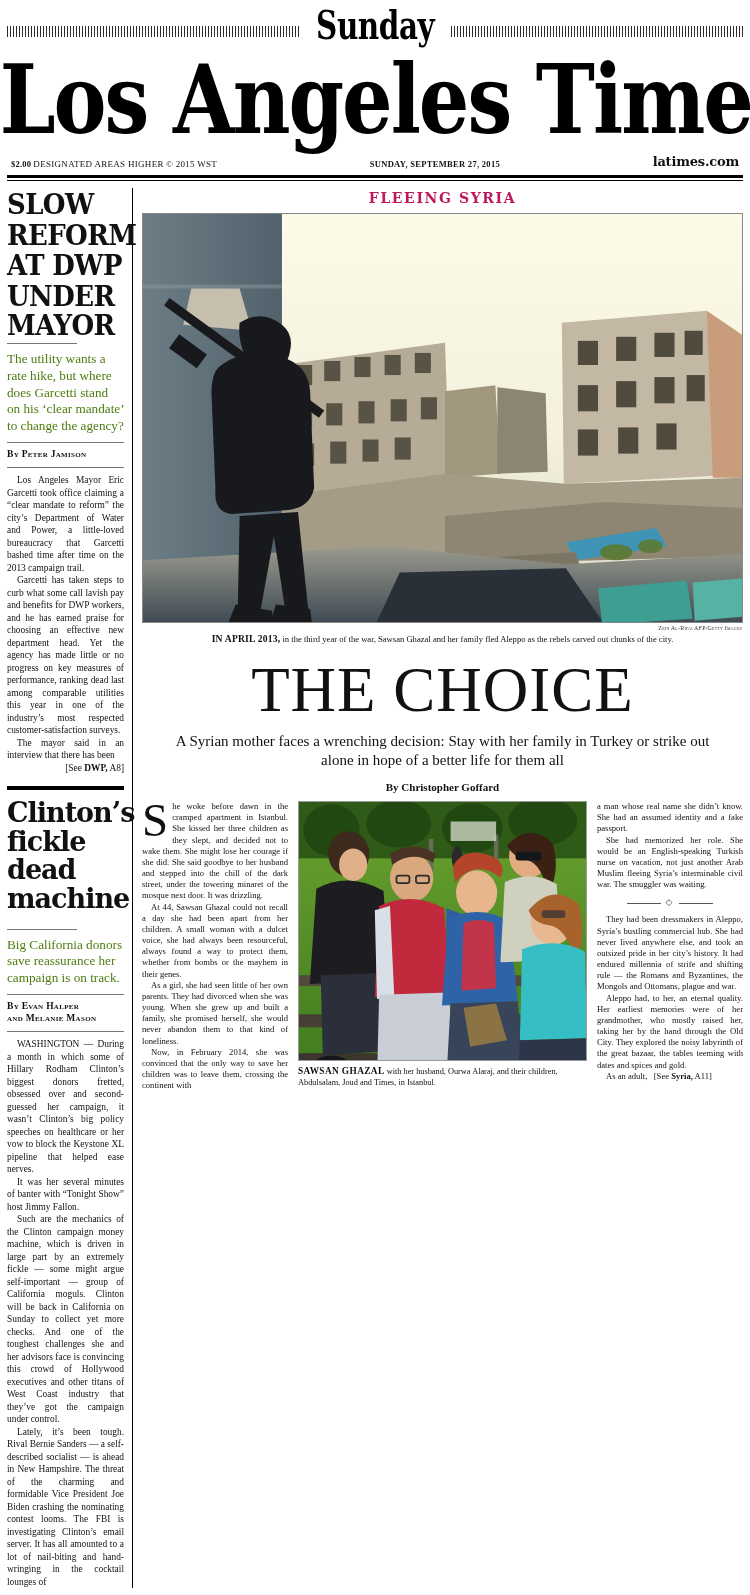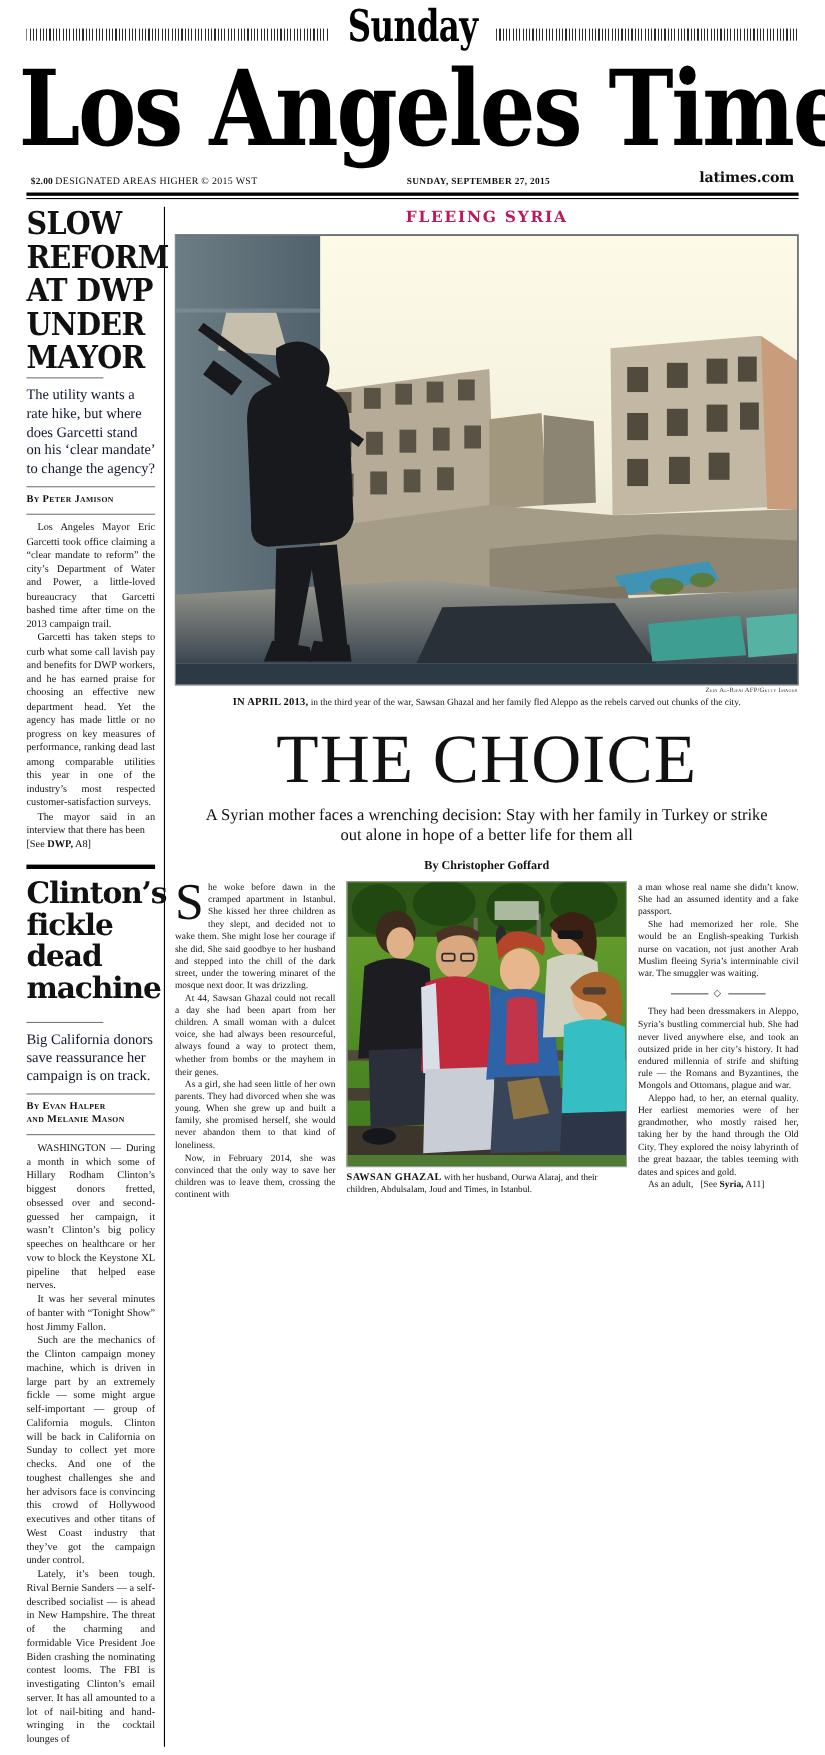--- a/index.html
+++ b/index.html
@@ -6,21 +6,21 @@
   * { box-sizing: border-box; }
   html, body { margin:0; padding:0; }
   body {
     width:750px; height:1595px;
     background:#ffffff;
     font-family:"Liberation Serif", serif;
     color:#111;
     overflow:hidden;
     position:relative;
   }
-  .page { width:750px; height:1595px; position:relative; padding:0 24px; background:#fff; }
+  .page { width:750px; height:1595px; position:relative; padding:0 7px; background:#fff; }
 
   
   .masthead { padding-top:6px; }
   .sunday-row { display:flex; align-items:center; justify-content:center; gap:6px; height:46px; }
   .dash-rule {
     flex:1 1 auto; height:11px;
     background:repeating-linear-gradient(to right,#2b2b2b 0px,#2b2b2b 1px,transparent 1px,transparent 3px);
     margin-top:4px;
   }
   .sunday-word {
@@ -75,21 +75,21 @@
     line-height:1.06;
     letter-spacing:-0.6px;
     margin:2px 0 0 0;
     transform:scaleY(1.1);
     transform-origin:left top;
   }
   .rule-short { border:0; border-top:1px solid #777; width:60%; margin:16px 0 7px 0; }
   .rule-full  { border:0; border-top:1px solid #777; margin:7px 0 6px 0; }
   .deck {
     font-family:"Liberation Serif", serif;
-    font-size:13.2px; line-height:1.26; color:#0f172a;
+    font-size:13.2px; line-height:1.26; color:#4d7c0f;
   }
   .byline {
     font-variant:small-caps; font-weight:bold; font-size:9.5px;
     letter-spacing:.3px; margin:6px 0 3px 0; line-height:1.25;
   }
   .story-text {
     font-size:9.4px; line-height:1.33; text-align:justify;
     font-family:"Liberation Serif", serif;
   }
   .story-text p { margin:0; text-indent:10px; }
@@ -187,21 +187,21 @@
       <h1 class="lede-hed">SLOW REFORM AT DWP UNDER MAYOR</h1>
       <hr class="rule-short">
       <div class="deck">The utility wants a rate hike, but where does Garcetti stand on his ‘clear mandate’ to change the agency?</div>
       <hr class="rule-full">
       <div class="byline">By Peter Jamison</div>
       <hr class="rule-full">
       <div class="story-text">
         <p class="first">Los Angeles Mayor Eric Garcetti took office claiming a “clear mandate to reform” the city’s Department of Water and Power, a little-loved bureaucracy that Garcetti bashed time after time on the 2013 campaign trail.</p>
         <p>Garcetti has taken steps to curb what some call lavish pay and benefits for DWP workers, and he has earned praise for choosing an effective new department head. Yet the agency has made little or no progress on key measures of performance, ranking dead last among comparable utilities this year in one of the industry’s most respected customer-satisfaction surveys.</p>
         <p><span>The mayor said in an interview that there has been</span></p>
-        <p style="text-indent:0;" class="jump"><span>[See </span><b>DWP,</b><span> A8]</span></p>
+        <p style="text-indent:0;text-align:right" class="jump"><span>[See </span><b>DWP,</b><span> A8]</span></p>
       </div>
 
       <hr class="rule-black">
 
       <h2 class="hed2">Clinton’s fickle dead machine</h2>
       <hr class="rule-short">
       <div class="deck">Big California donors save reassurance her campaign is on track.</div>
       <hr class="rule-full">
       <div class="byline">
         <div>By Evan Halper</div>

